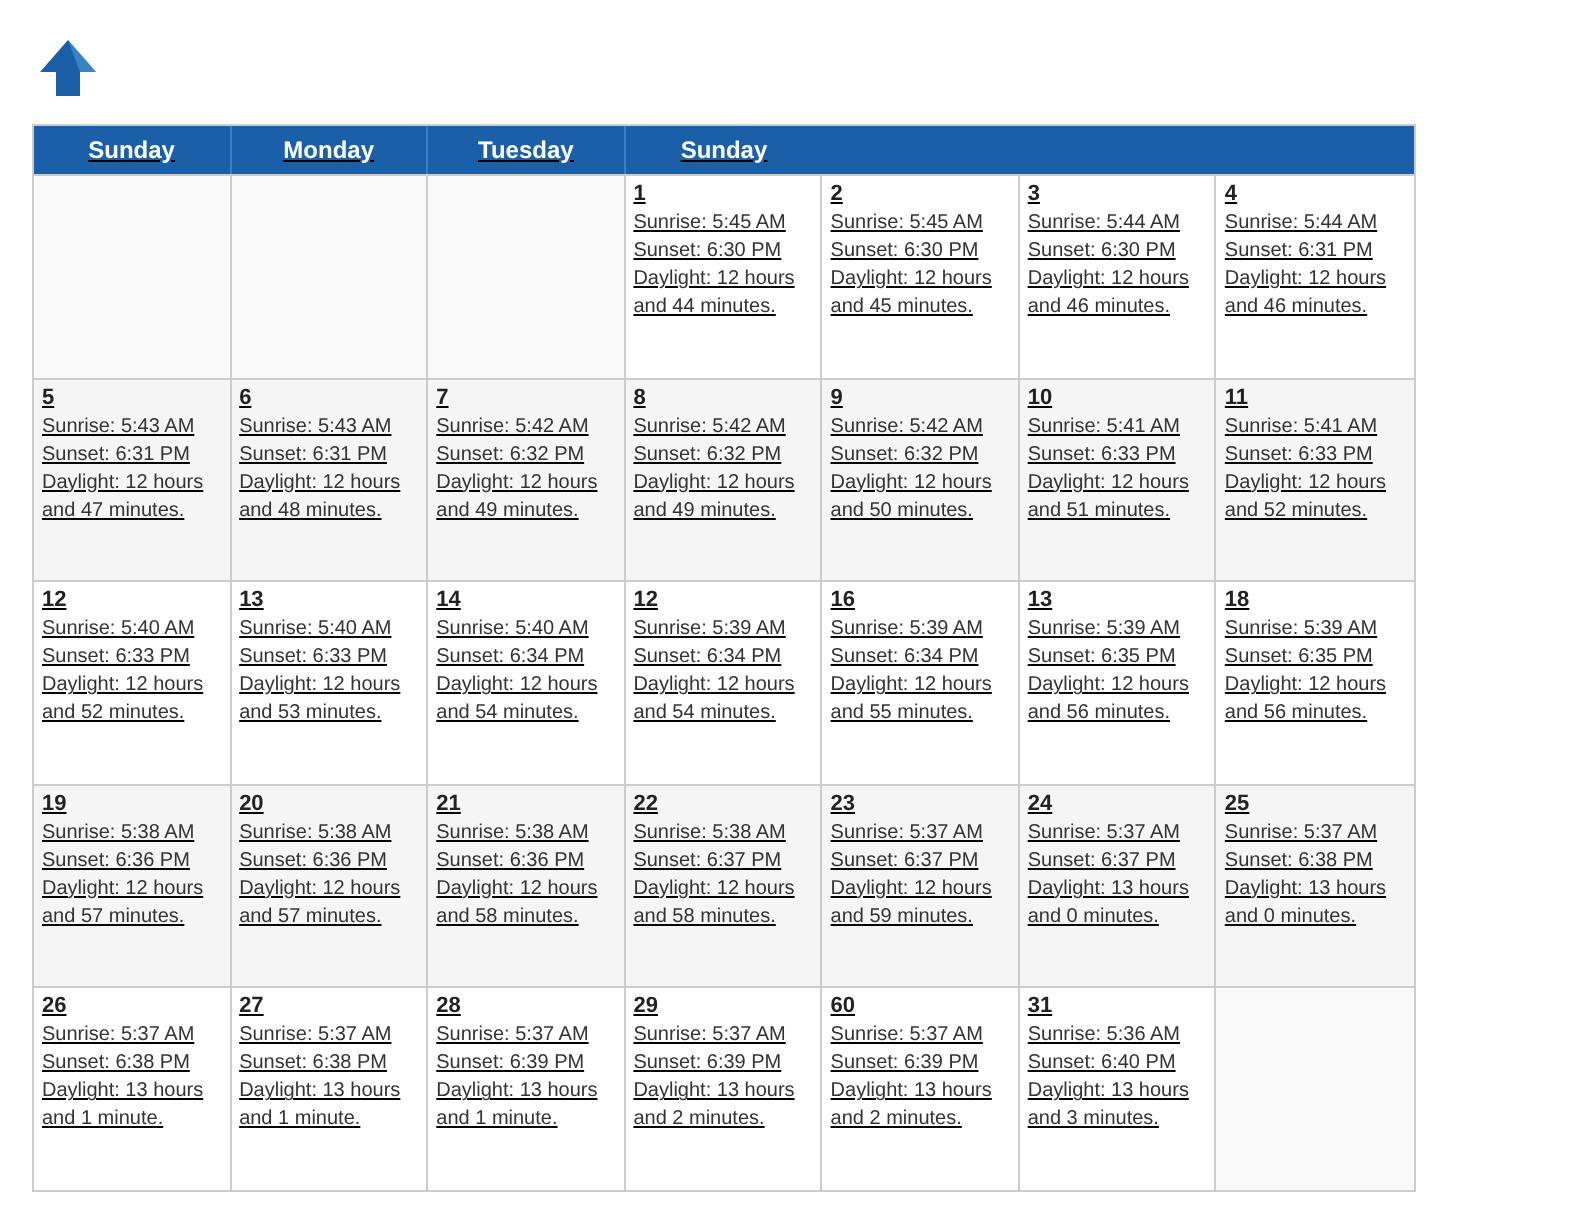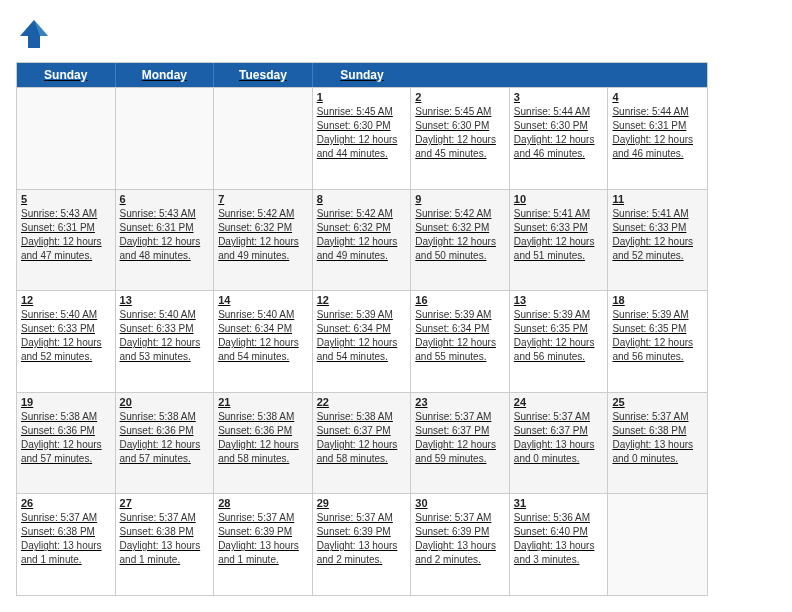--- a/index.html
+++ b/index.html
@@ -356,21 +356,21 @@
 and 1 minute.</div>
           </div>
           <div class="cal-cell">
             <div class="day-num">29</div>
             <div class="day-info" style="white-space: pre-line;">Sunrise: 5:37 AM
 Sunset: 6:39 PM
 Daylight: 13 hours
 and 2 minutes.</div>
           </div>
           <div class="cal-cell">
-            <div class="day-num">30</div>
+            <div class="day-num">60</div>
             <div class="day-info" style="white-space: pre-line;">Sunrise: 5:37 AM
 Sunset: 6:39 PM
 Daylight: 13 hours
 and 2 minutes.</div>
           </div>
           <div class="cal-cell">
             <div class="day-num">31</div>
             <div class="day-info" style="white-space: pre-line;">Sunrise: 5:36 AM
 Sunset: 6:40 PM
 Daylight: 13 hours

